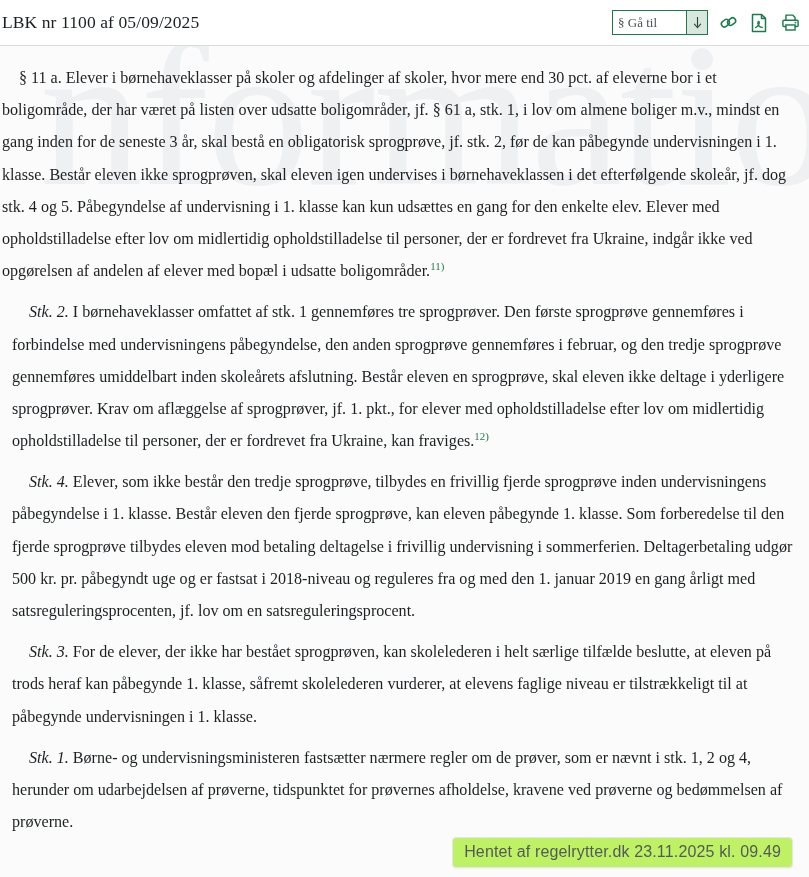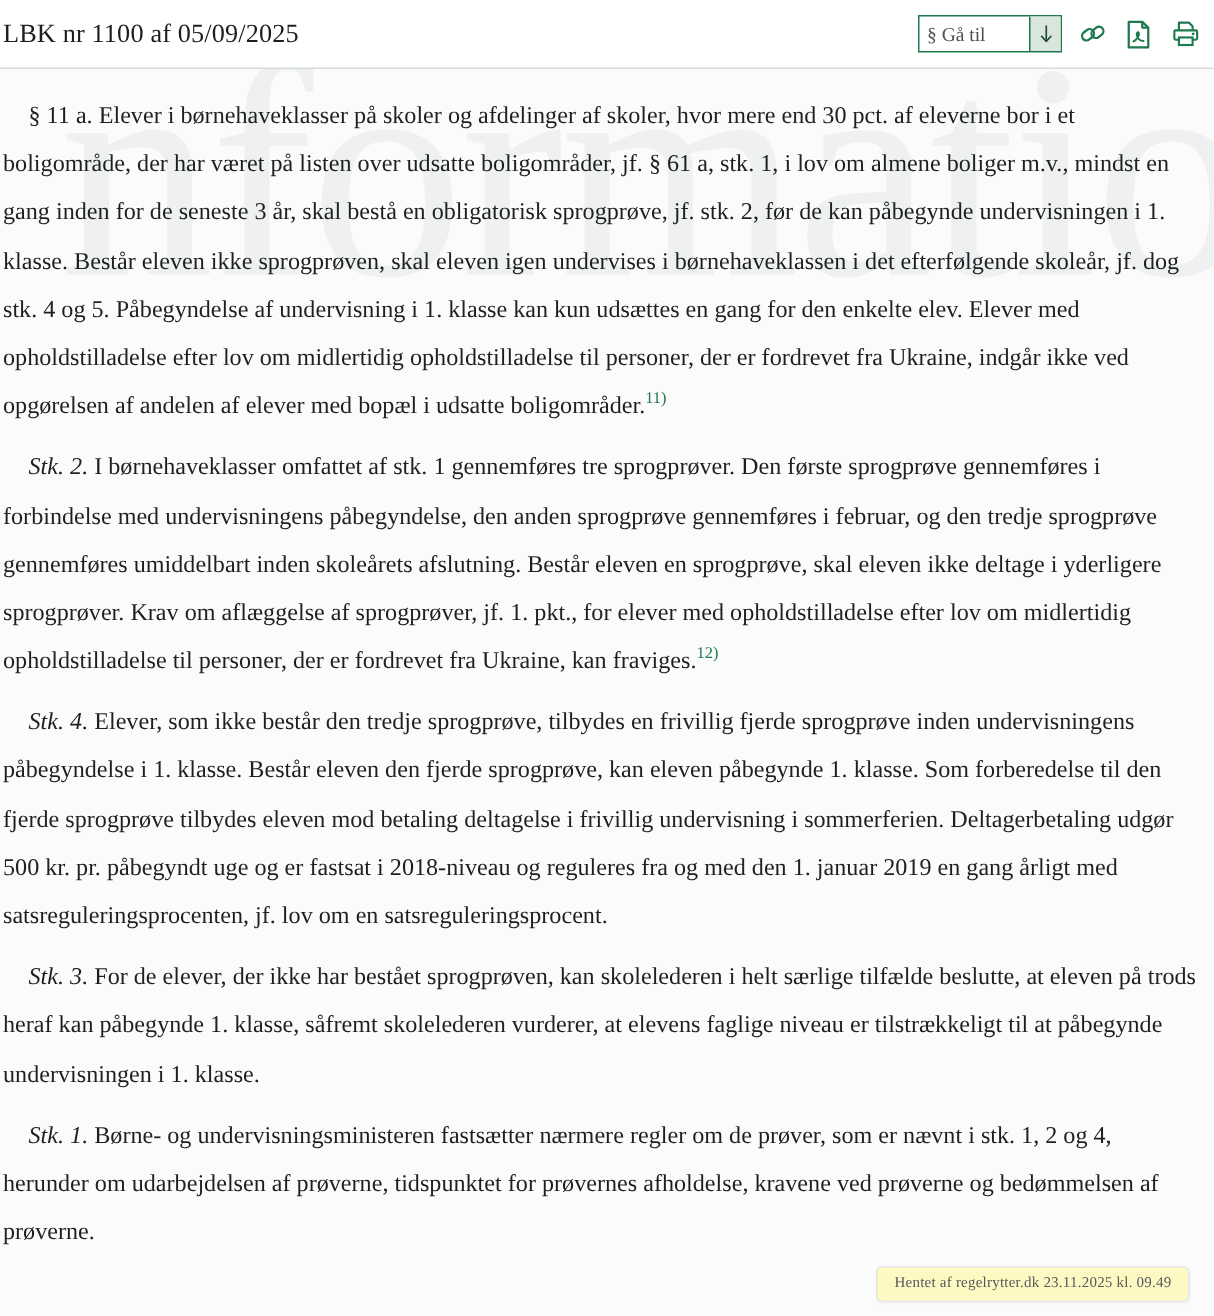--- a/index.html
+++ b/index.html
@@ -125,45 +125,46 @@
     color: #1d2021;
   }
   p.para {
     margin: 0 0 0 0;
     text-align: left;
     text-indent: 17px;
     padding-left: 2px;
   }
   p.para + p.para {
     margin-top: 9px;
+    margin-left: 10px;
   }
   .stk {
     font-style: italic;
   }
   sup.fn {
     color: #1d7a4d;
     font-size: 0.68em;
     vertical-align: super;
     line-height: 0;
     cursor: pointer;
     text-decoration: none;
   }
 
   
   #footer-badge {
     position: absolute;
     right: 16px;
     bottom: 9px;
     z-index: 4;
-    background: #fef9c3;
+    background: #bef264;
     border: 1px solid #e4e6e8;
     border-radius: 4px;
     padding: 5px 11px 6px 11px;
-    font-family: Liberation Serif, serif;
-    font-size: 10px;
+    font-family: Liberation Sans, sans-serif;
+    font-size: 16px;
     color: #55595c;
     letter-spacing: 0.15px;
     white-space: nowrap;
     box-shadow: 0 1px 2px rgba(0,0,0,0.04);
   }
 </style>
 </head>
 <body>
 
 <div id="watermark">

